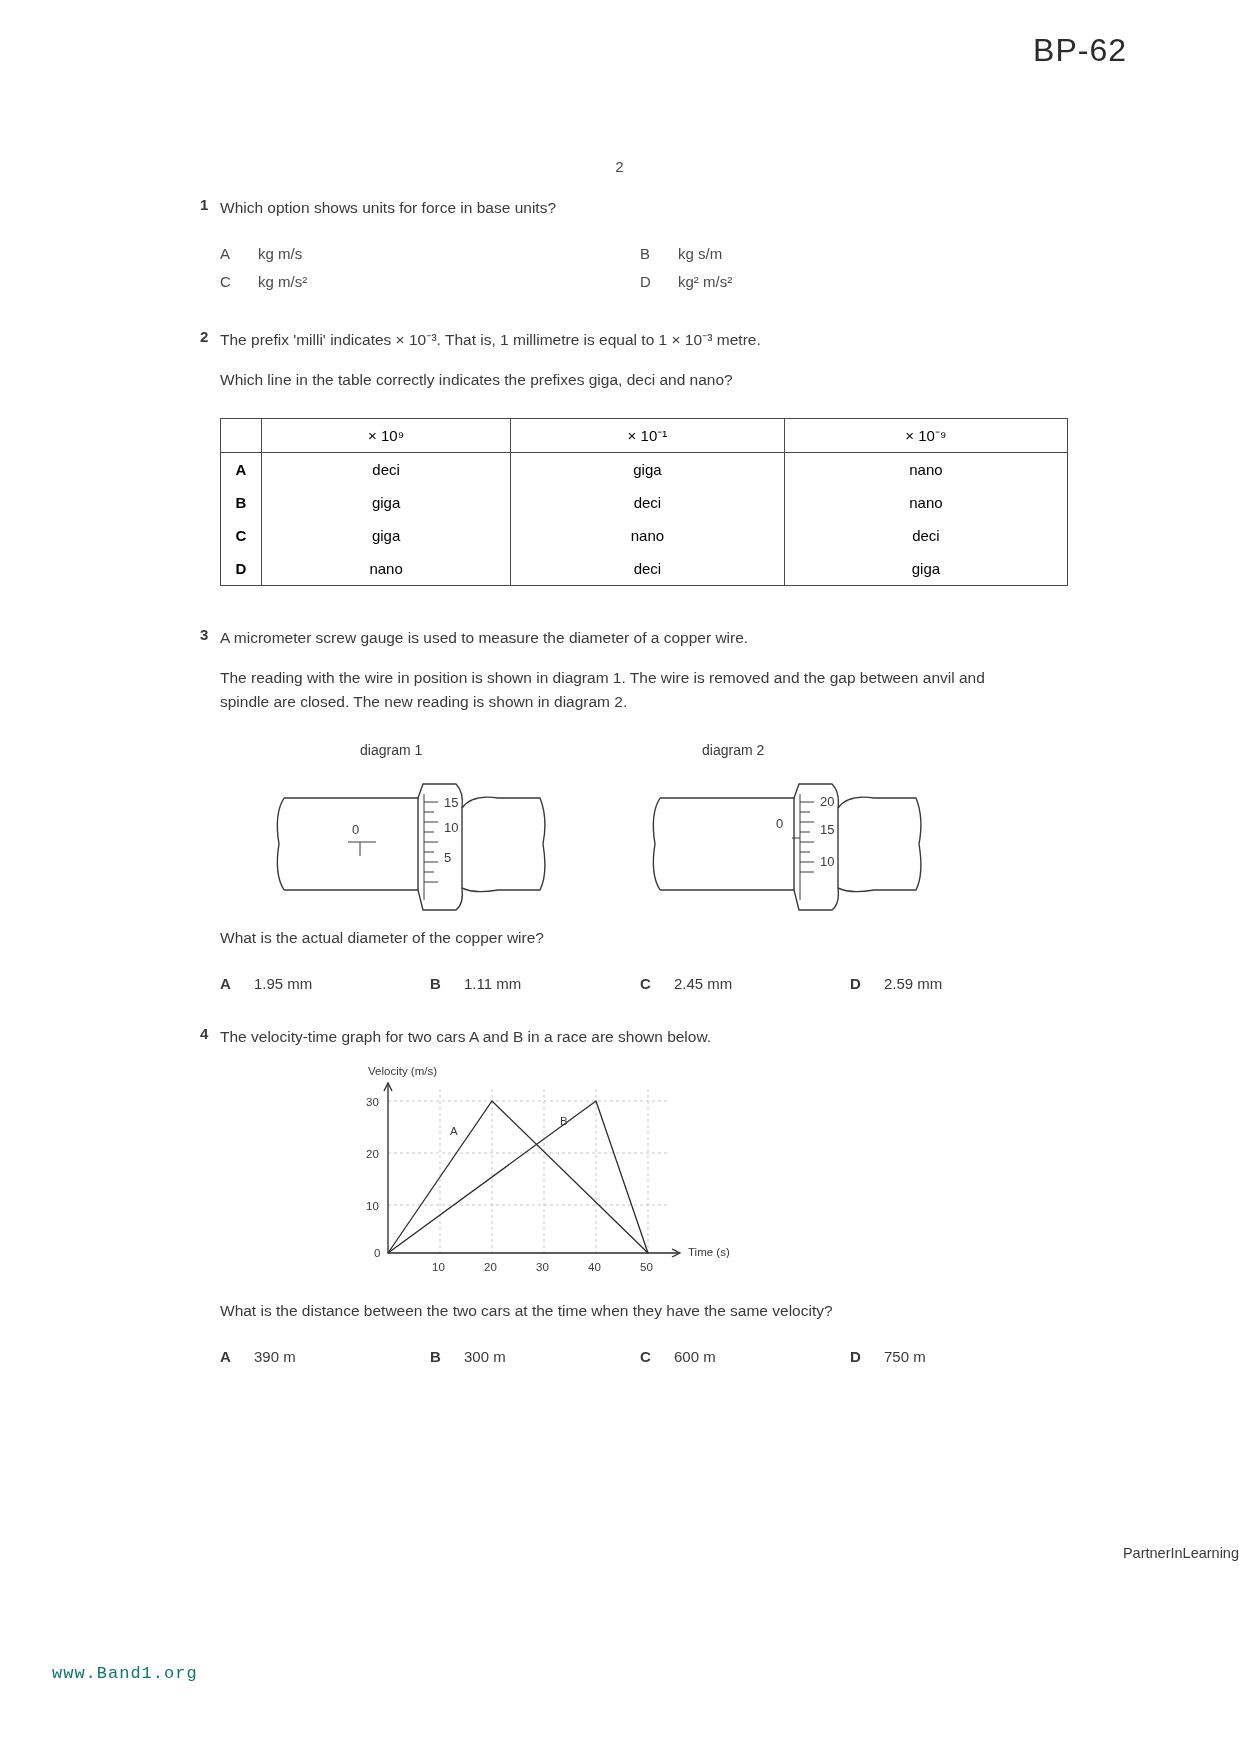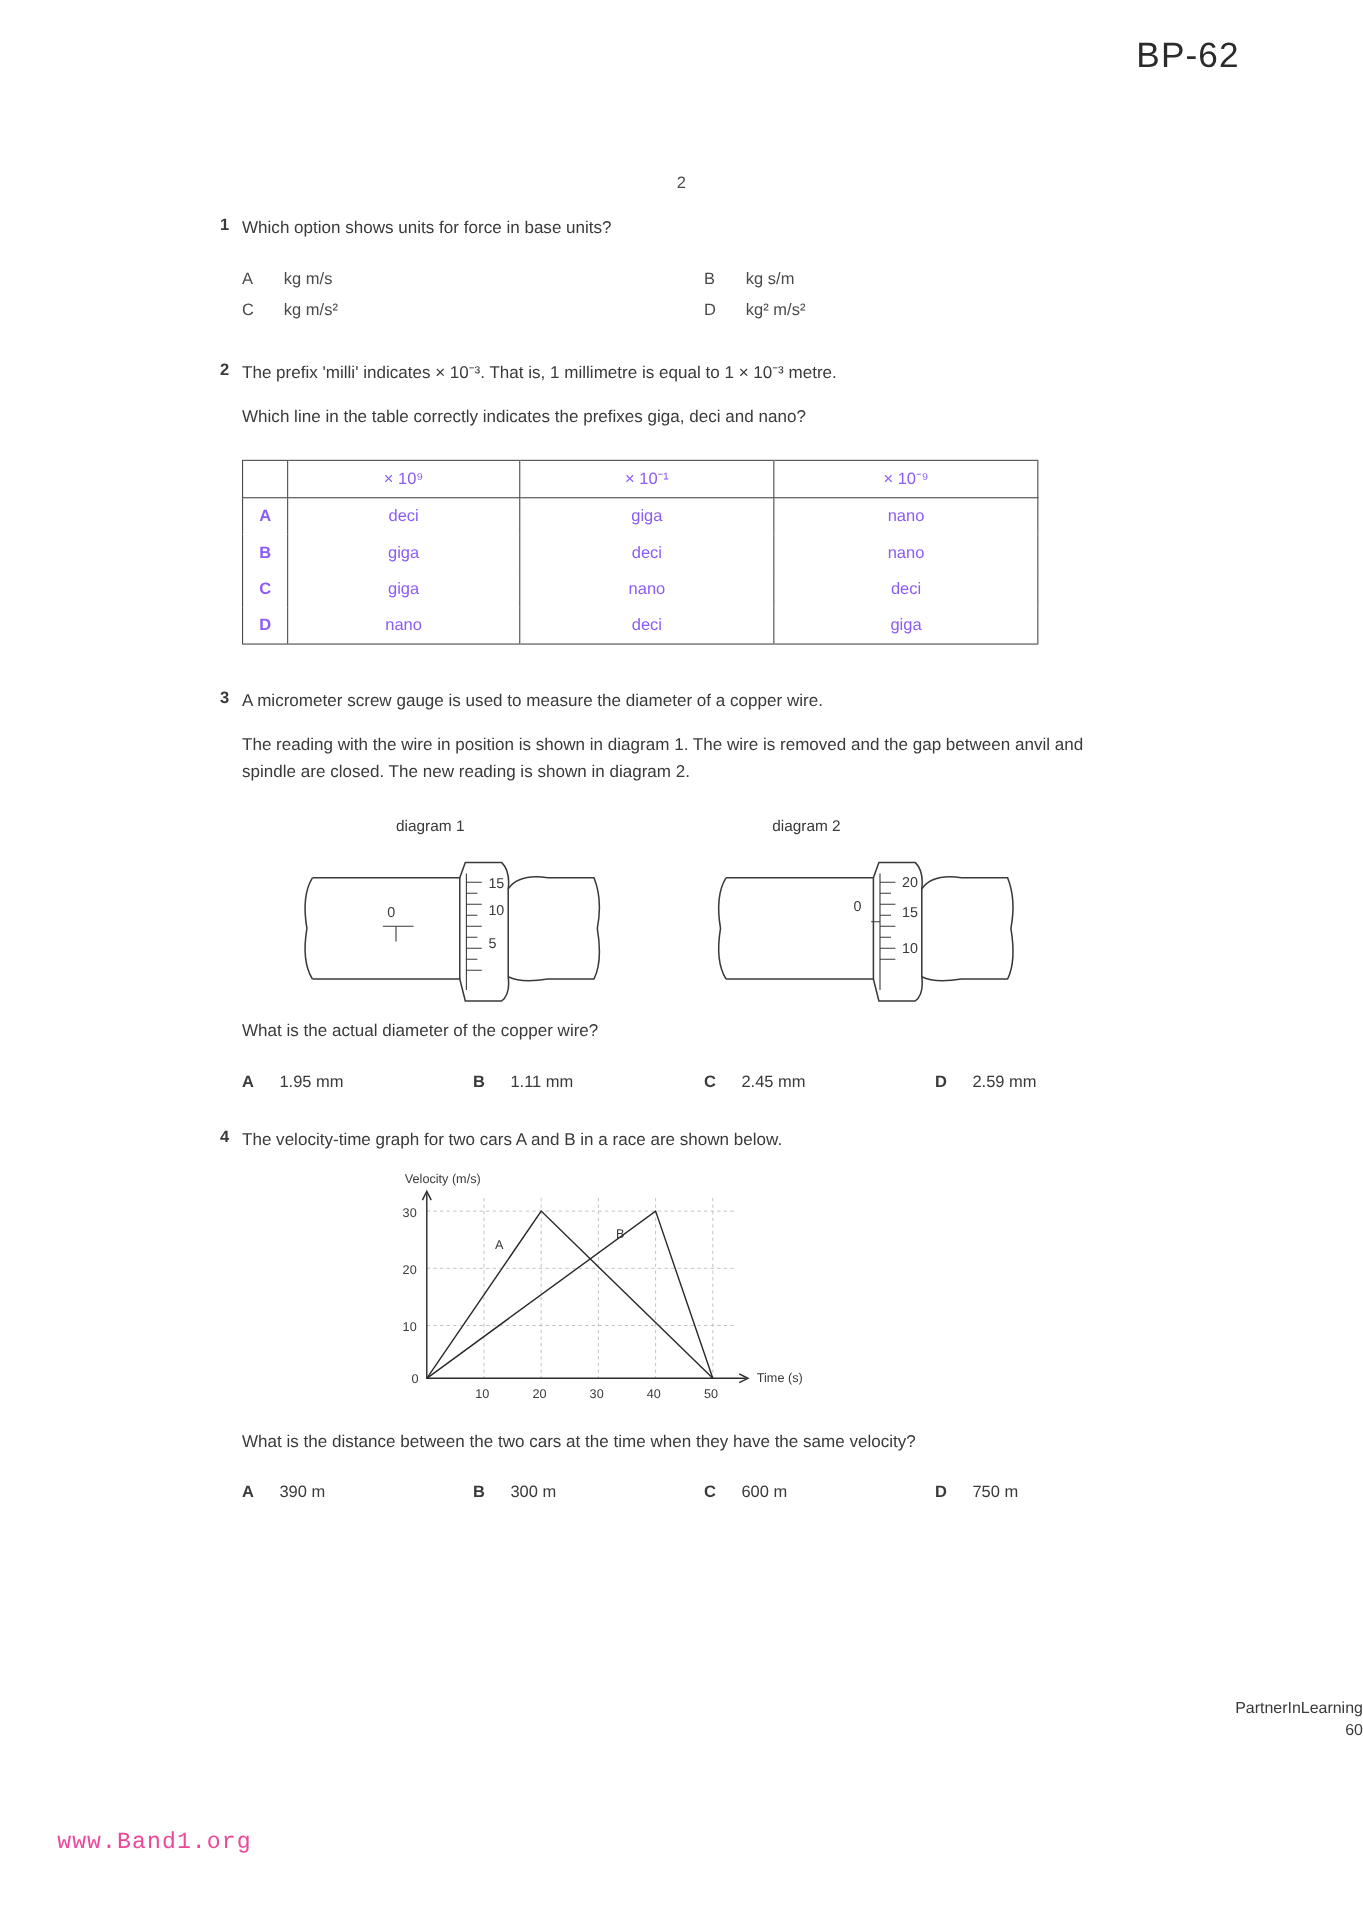--- a/index.html
+++ b/index.html
@@ -61,23 +61,23 @@
   }
   .opts-col { width:50%; }
   .opt-line { display:flex; margin-bottom:5px; }
   .opt-letter { width:38px; font-weight:normal; }
   .opt-text { }
 
   
   .tbl-wrap { margin:26px 0 10px 0; }
   table.prefix {
     border-collapse:collapse;
-    width:724px;
-    font-size:15px;
-    color:#8b5cf6;
+    width:848px;
+    font-size:15px;
+    color:#000000;
   }
   table.prefix th, table.prefix td {
     border:1px solid #4a4a4a;
     height:33px;
     text-align:center;
     font-weight:normal;
     padding:0;
   }
   table.prefix th.blank { width:40px; border-right:1px solid #4a4a4a; }
   table.prefix td.rowlabel {
@@ -123,22 +123,22 @@
     left:0; right:0; top:1544px;
     text-align:right;
     font-size:14.5px;
     color:#3a3a3a;
     line-height:1.35;
   }
   .watermark {
     position:absolute;
     left:52px; top:1664px;
     font-family:"Liberation Mono", monospace;
-    font-size:21px;
-    color:#ec4899;
+    font-size:17px;
+    color:#0f766e;
     letter-spacing:1px;
   }
   text { font-family:"Liberation Sans", sans-serif; }
 </style>
 </head>
 <body>
 
 <div class="page">
 
   <div class="code-top">BP-62</div>
@@ -377,18 +377,17 @@
             <span class="opt-text">750 m</span>
           </div>
         </div>
       </div>
     </div>
 
   </div>
 
   <div class="footer-note">
     <div>PartnerInLearning</div>
-    <div>60</div>
   </div>
 
   <div class="watermark">www.Band1.org</div>
 
 </div>
 
 </body></html>

